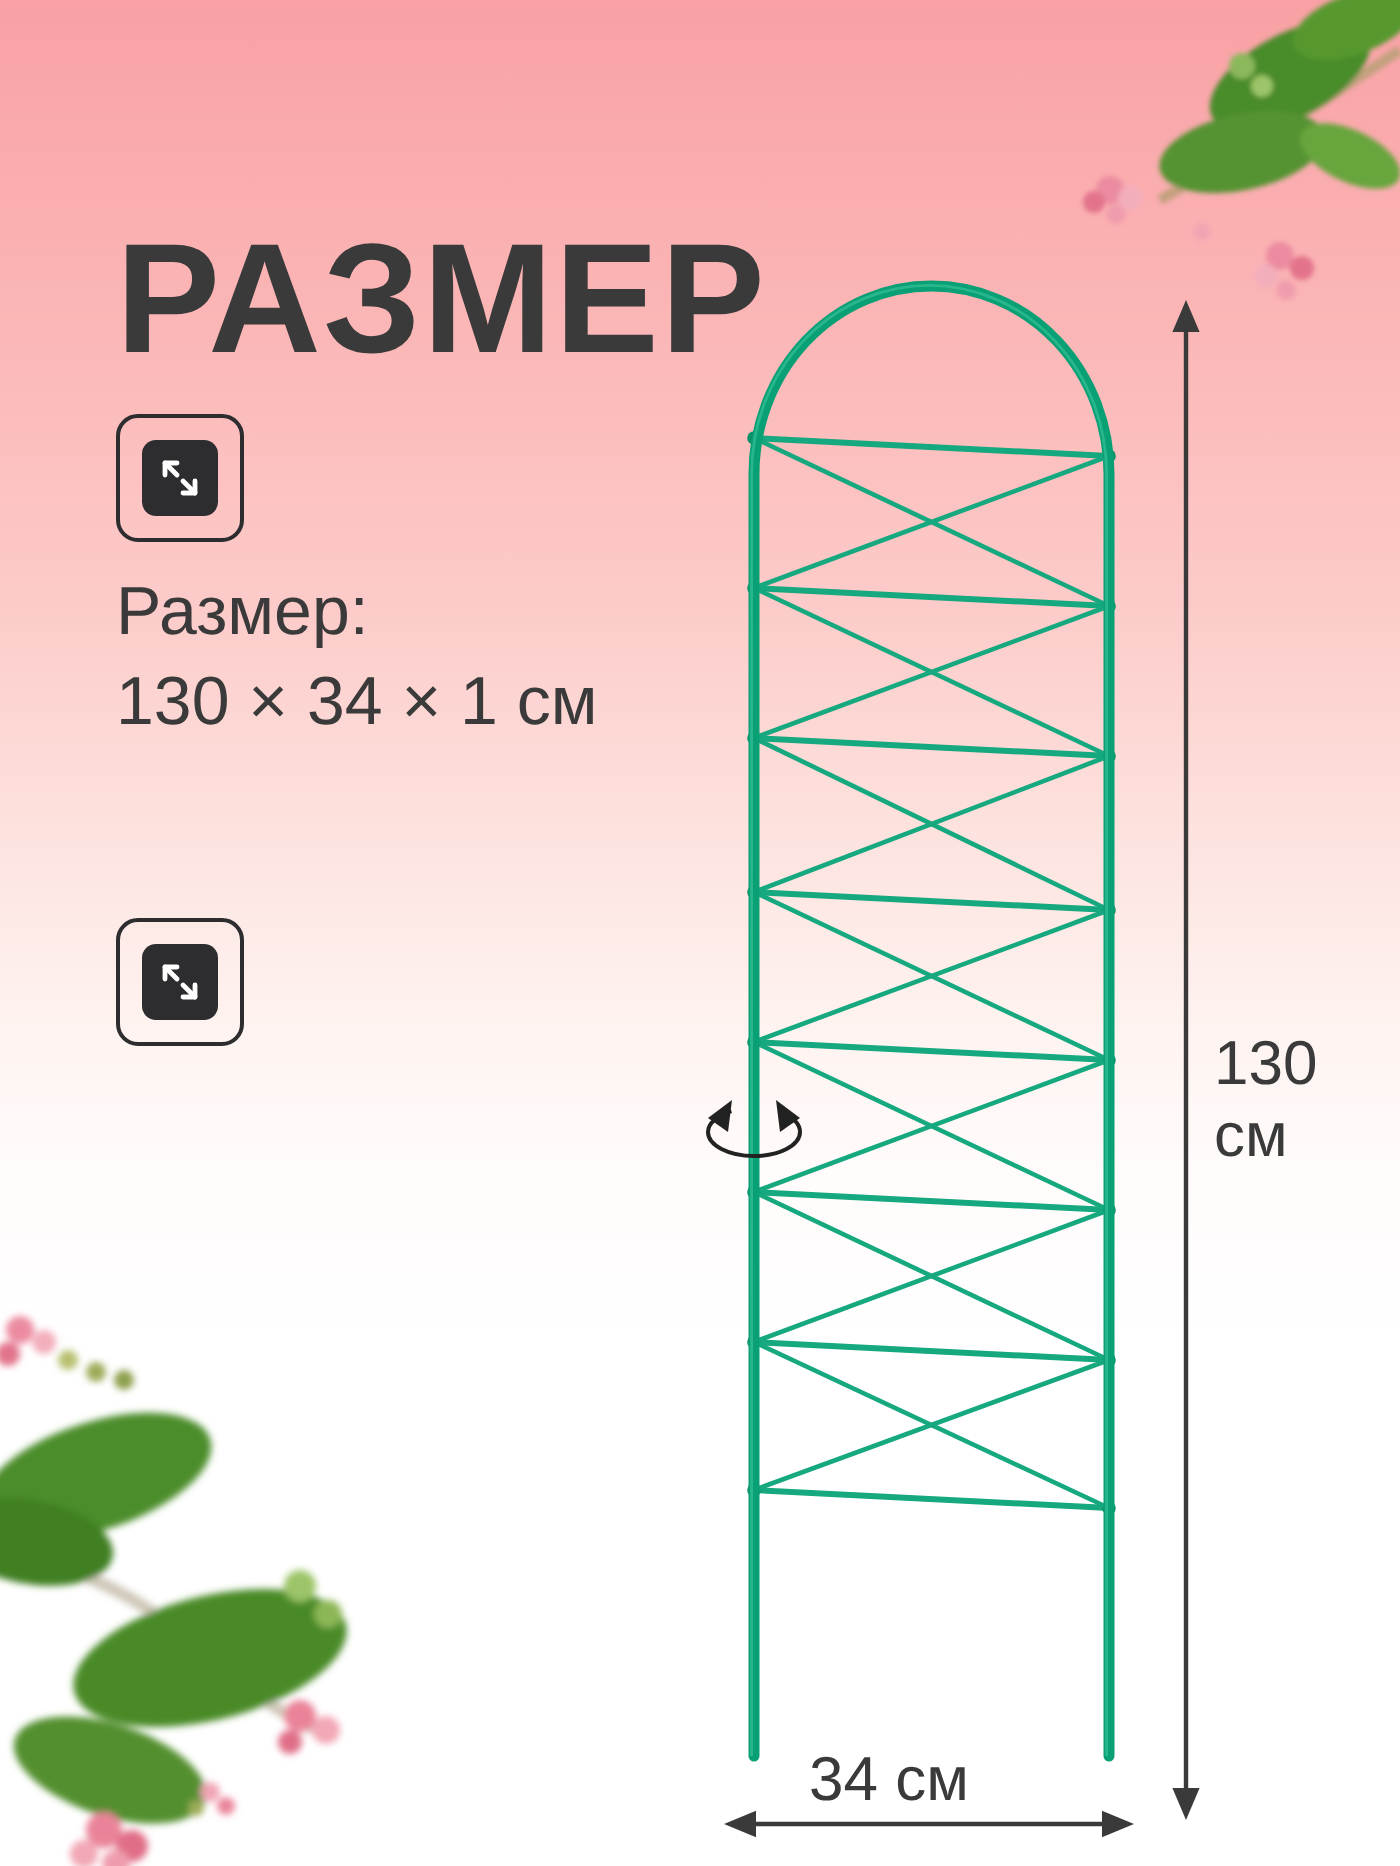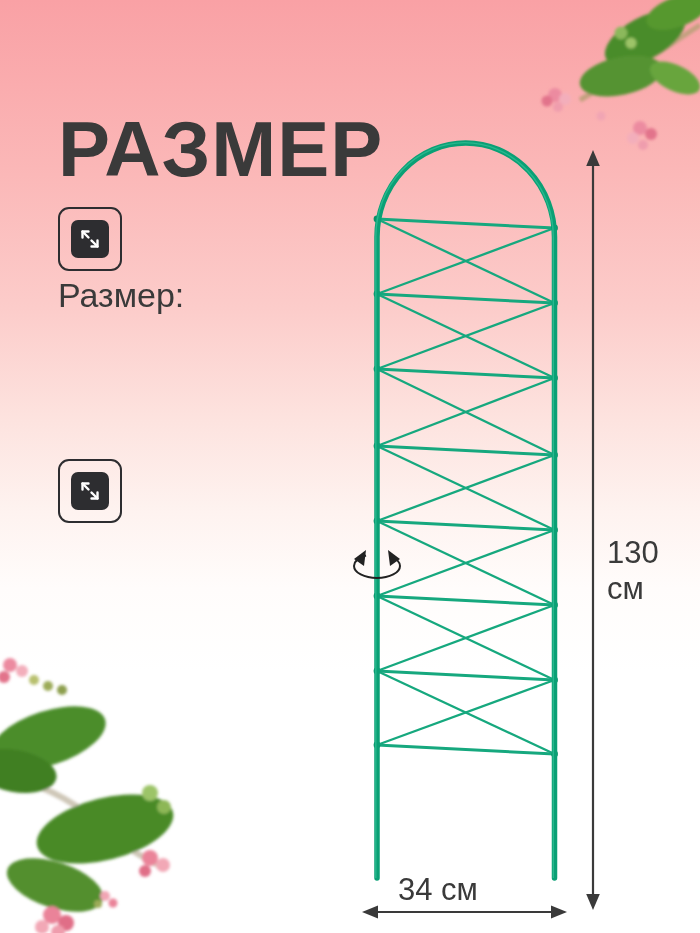--- a/index.html
+++ b/index.html
@@ -26,35 +26,35 @@
   .feature{position:absolute;left:58px;}
   .feature-1{top:207px;}
   .feature-2{top:459px;}
   .icon-box{
     width:60px;height:60px;
     border:2.5px solid #2d2d30;border-radius:11px;
     display:flex;align-items:center;justify-content:center;
     background:transparent;
   }
   .icon-inner{width:38px;height:38px;}
-  .feature-text{margin-top:2px;font-size:34px;line-height:45px;font-weight:500;color:var(--text,#3a3a3a);}
+  .feature-text{margin-top:13px;font-size:34px;line-height:45px;font-weight:500;color:var(--text,#3a3a3a);}
   .trellis-svg{position:absolute;left:0;top:0;width:700px;height:933px;}
   .wire{stroke:var(--trellis_wire,#16a87e);stroke-width:2.3;}
   .wire-h{stroke:var(--trellis_wire,#16a87e);stroke-width:3;}
   .frame{stroke:var(--trellis_frame,#0aa075);stroke-width:5.5;fill:none;stroke-linecap:round;}
   .frame-hl{stroke:#2fbd94;stroke-width:1.4;fill:none;opacity:.8;}
   .dim{stroke:var(--dimension_arrow,#3a3a3a);stroke-width:2.2;}
   .dim-head{fill:var(--dimension_arrow,#3a3a3a);}
   .rot{stroke:#222;stroke-width:2;fill:none;}
   .rot-head{fill:#222;}
   .dim-label{
     position:absolute;font-size:31px;font-weight:500;color:var(--text,#3a3a3a);
   }
-  .dim-label-height{left:607px;top:535px;}
-  .dim-label-width{left:398px;top:872px;width:135px;text-align:left;}
+  .dim-label-height{left:607px;top:514px;}
+  .dim-label-width{left:377px;top:872px;width:135px;text-align:center;}
   .plant{position:absolute;overflow:visible;}
   .plant-tr{right:0;top:0;}
   .plant-bl{left:0;bottom:0;}
 </style>
 </head>
 <body>
 
 <div class="canvas">
 
   <svg class="plant plant-tr" width="175" height="185" viewBox="0 0 175 185">
@@ -137,20 +137,21 @@
         <g stroke="#ffffff" stroke-width="2.4" fill="none" stroke-linecap="round" stroke-linejoin="round">
           <path d="M11.5,17.5 L11.5,11.5 L17.5,11.5"></path>
           <line x1="11.5" y1="11.5" x2="17.5" y2="17.5"></line>
           <path d="M26.5,20.5 L26.5,26.5 L20.5,26.5"></path>
           <line x1="26.5" y1="26.5" x2="20.5" y2="20.5"></line>
         </g>
       </svg>
     </div>
     <div class="feature-text">
       <div>Размер:</div>
+      <div>130 × 34 × 1 см</div>
     </div>
   </div>
 
   <div class="feature feature-2">
     <div class="icon-box">
       <svg class="icon-inner" viewBox="0 0 38 38">
         <rect x="0" y="0" width="38" height="38" rx="7" fill="#2d2d30"></rect>
         <g stroke="#ffffff" stroke-width="2.4" fill="none" stroke-linecap="round" stroke-linejoin="round">
           <path d="M11.5,17.5 L11.5,11.5 L17.5,11.5"></path>
           <line x1="11.5" y1="11.5" x2="17.5" y2="17.5"></line>

